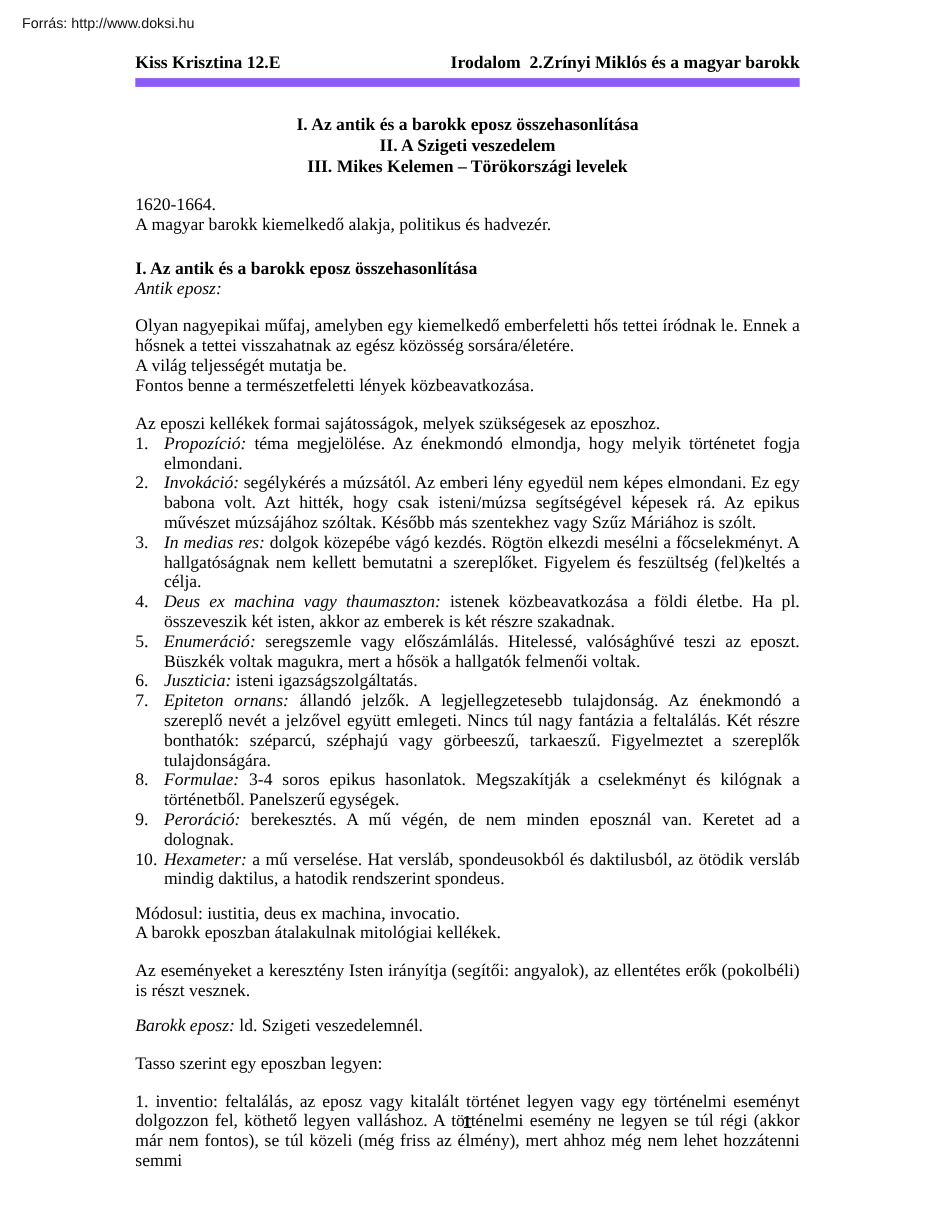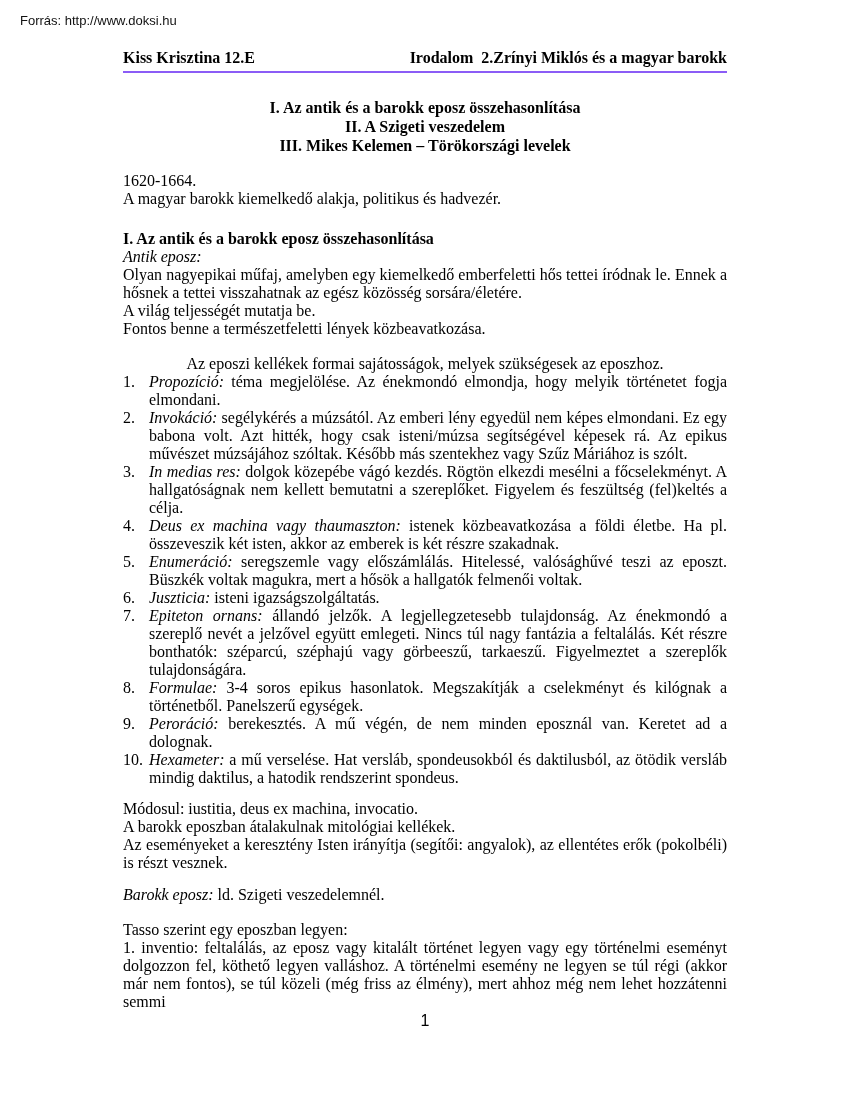--- a/index.html
+++ b/index.html
@@ -29,42 +29,42 @@
     left: 123px;
     top: 0;
     width: 604px;
   }
   .doc-header {
     margin-top: 49px;
     display: flex;
     justify-content: space-between;
     align-items: baseline;
     font-weight: bold;
-    border-bottom: 2px solid #8b5cf6;
+    border-bottom: 8px solid #8b5cf6;
     padding-bottom: 4px;
   }
   .doc-header .hdr-right { white-space: pre-wrap; }
   .doc-title {
     margin-top: 27px;
     text-align: center;
     font-size: 21px;
     font-weight: bold;
     line-height: 24px;
   }
   .subtitles {
     margin-top: 25px;
     text-align: center;
     font-weight: bold;
     line-height: 19px;
   }
   .p-intro { margin-top: 17px; }
   .heading1 { margin-top: 22px; font-weight: bold; }
   .italic { font-style: italic; }
-  .just { text-align: justify; }
-  .p-kellekek { margin-top: 17px; text-align: center; }
+  .just { text-align: justify; margin-top: 16px; }
+  .p-kellekek { margin-top: 17px; }
   .num-list { margin: 0; padding: 0; }
   .li { display: flex; }
   .li .num { flex: 0 0 26px; }
   .li .litext { flex: 1; text-align: justify; }
   .p-barokk { margin-top: 13px; }
   .p-ld { margin-top: 14px; font-family: Liberation Serif, serif; }
   .p-tasso { margin-top: 17px; }
   .page-number {
     position: absolute;
     top: 1012px;

